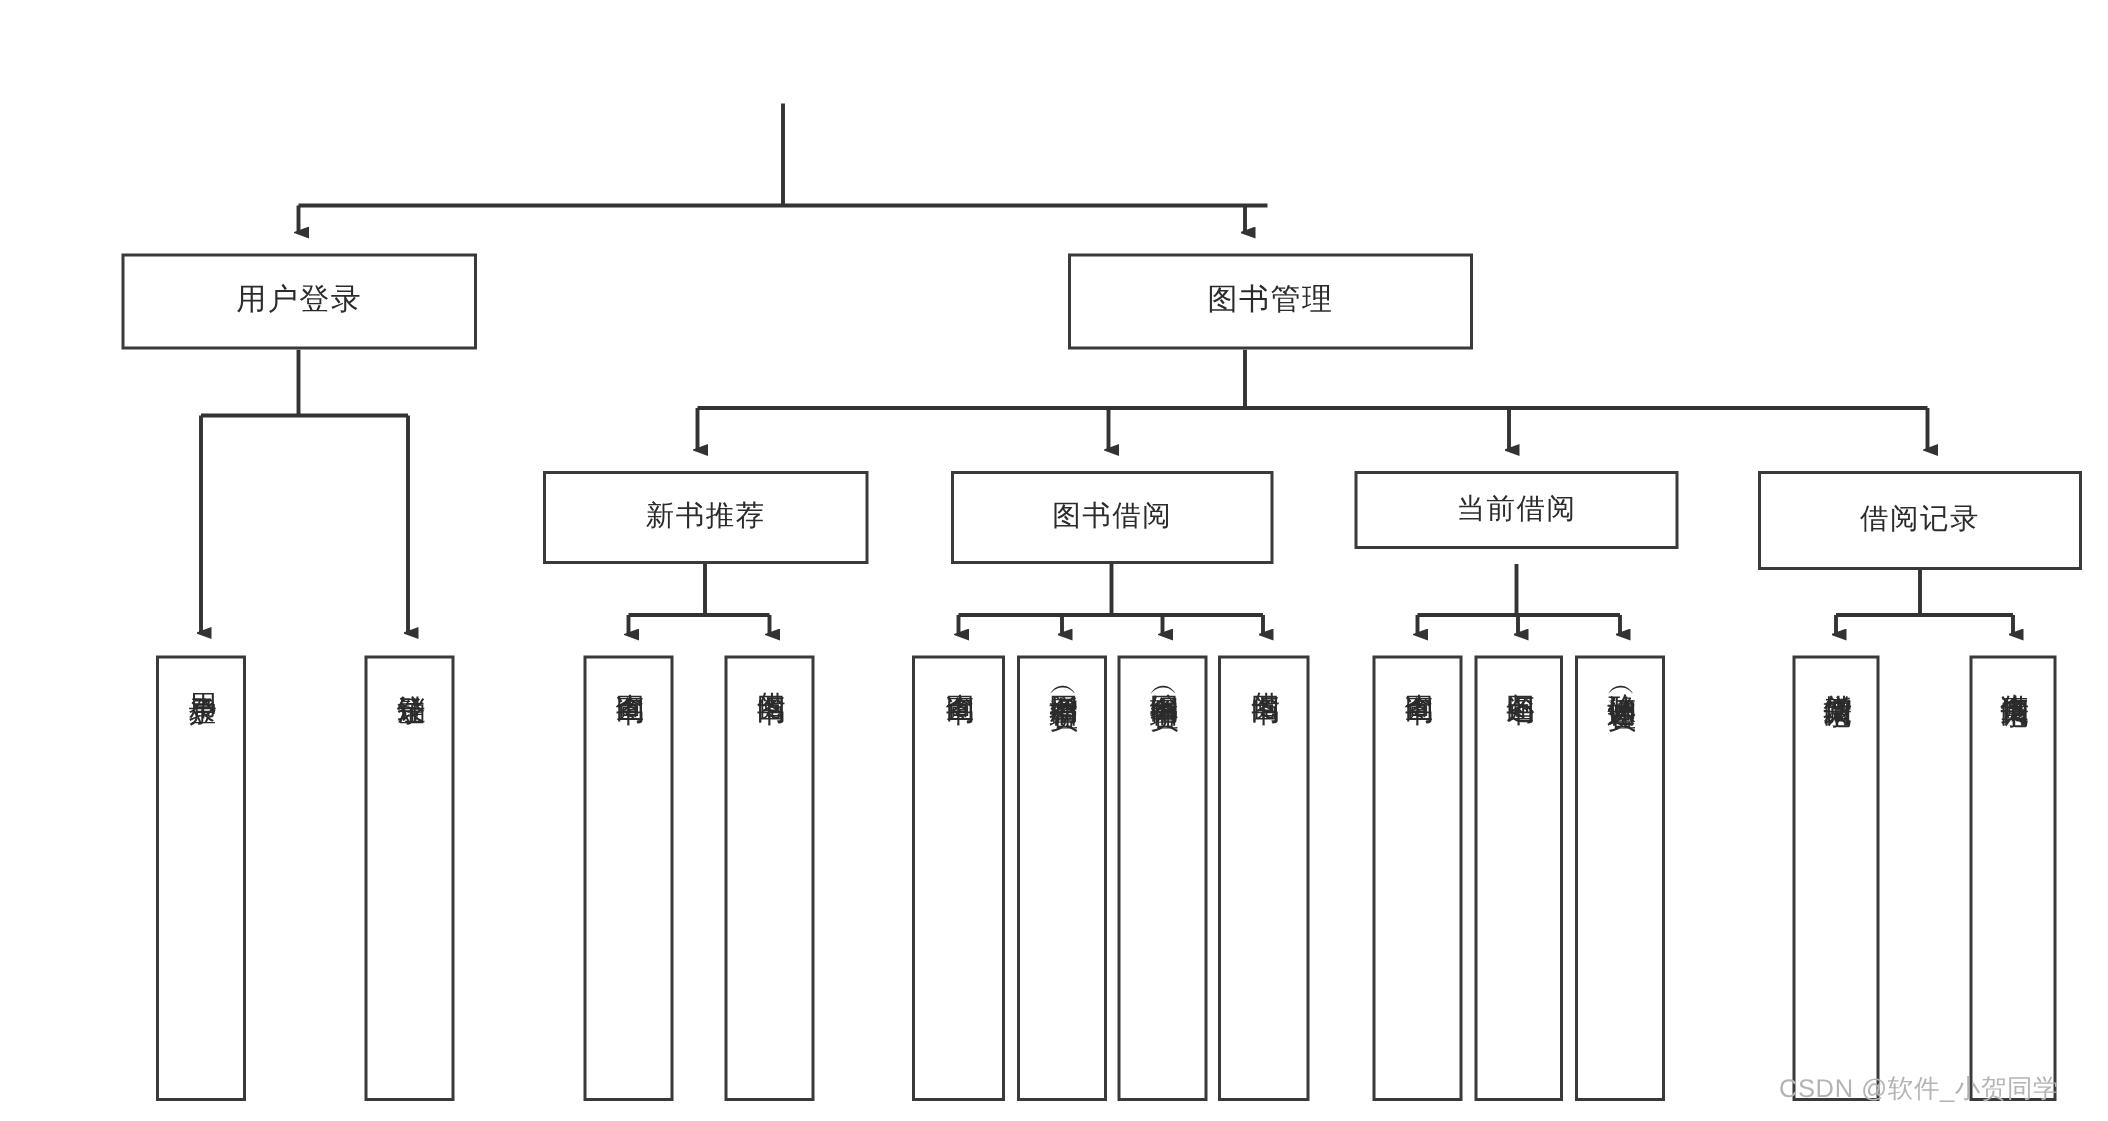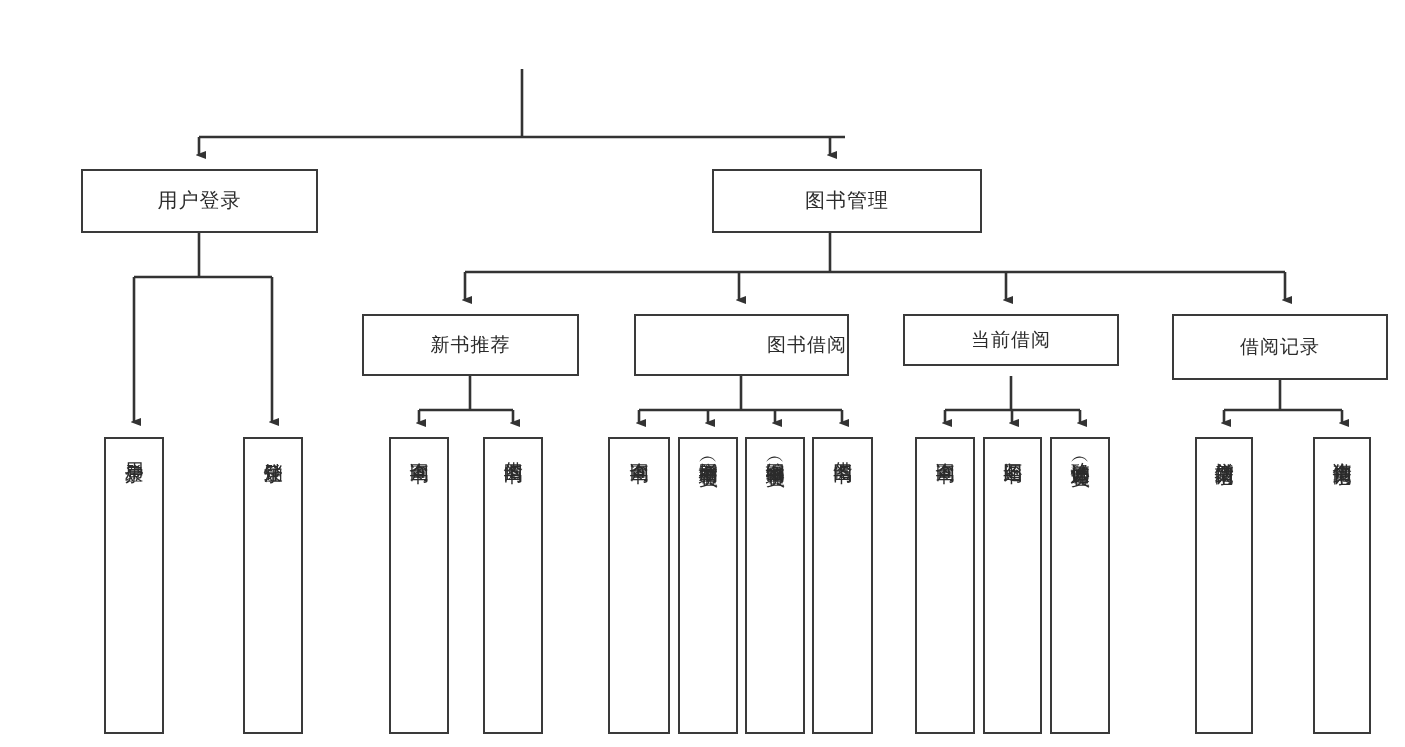--- a/index.html
+++ b/index.html
@@ -130,21 +130,21 @@
   <div class="node level1" style="left:81px;top:169px;width:237px;height:64px;">
     <span class="htext">用户登录</span>
   </div>
   <div class="node level1" style="left:712px;top:169px;width:270px;height:64px;">
     <span class="htext">图书管理</span>
   </div>
 
   <div class="node level2" style="left:362px;top:314px;width:217px;height:62px;">
     <span class="htext">新书推荐</span>
   </div>
-  <div class="node level2" style="left:634px;top:314px;width:215px;height:62px;justify-content:flex-end;">
+  <div class="node level2" style="left:634px;top:314px;width:215px;height:62px;">
     <span class="htext">图书借阅</span>
   </div>
   <div class="node level2" style="left:903px;top:314px;width:216px;height:52px;">
     <span class="htext">当前借阅</span>
   </div>
   <div class="node level2" style="left:1172px;top:314px;width:216px;height:66px;">
     <span class="htext">借阅记录</span>
   </div>
 
   <div class="node leaf" style="left:104px;top:437px;width:60px;height:297px;">
@@ -180,14 +180,15 @@
   <div class="node leaf" style="left:1050px;top:437px;width:60px;height:297px;">
     <span class="vtext">确认归还（管理员）</span>
   </div>
   <div class="node leaf" style="left:1195px;top:437px;width:58px;height:297px;">
     <span class="vtext">新增借阅记录</span>
   </div>
   <div class="node leaf" style="left:1313px;top:437px;width:58px;height:297px;">
     <span class="vtext">查询借阅记录</span>
   </div>
 
+  <div id="watermark">CSDN @软件_小贺同学</div>
 
 </div>
 
 </body></html>

